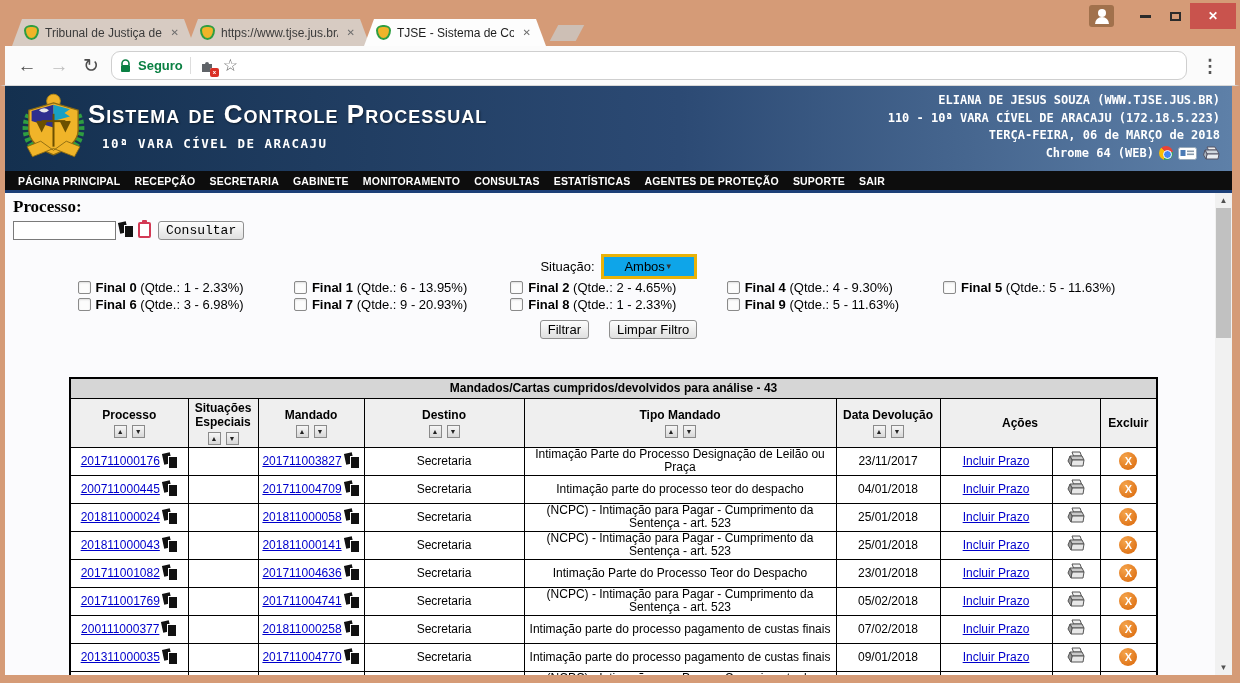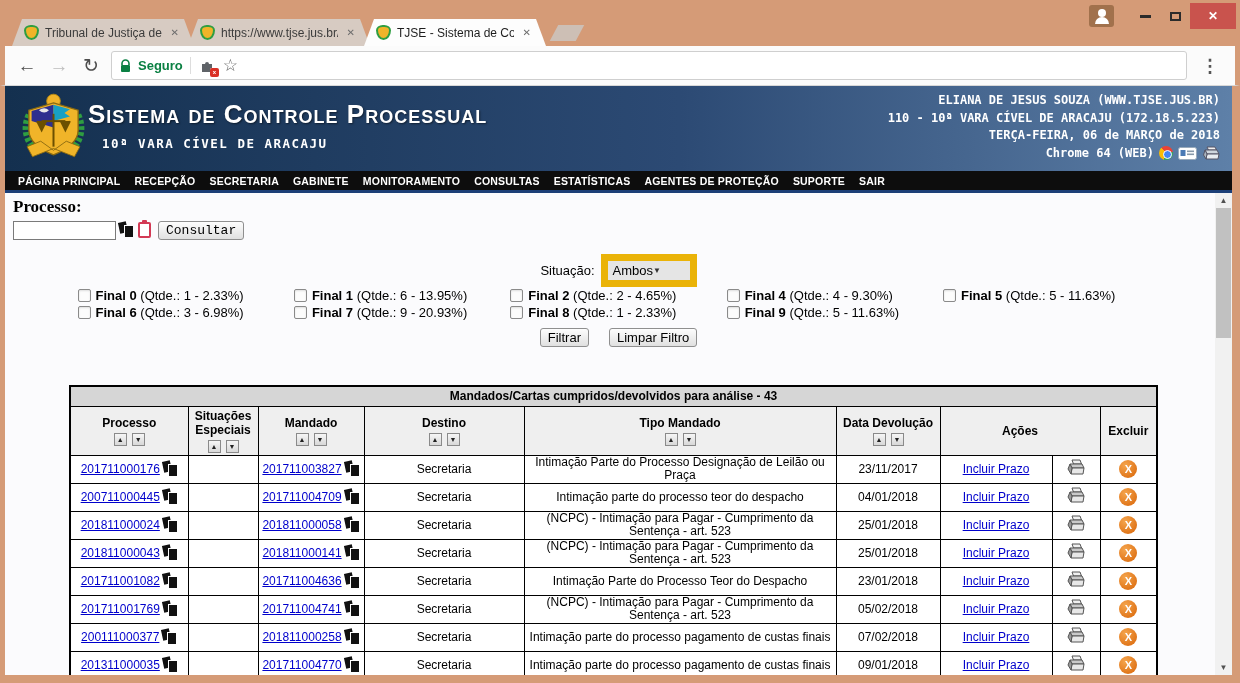--- a/index.html
+++ b/index.html
@@ -26,21 +26,21 @@
   .min-glyph { width:11px; height:3px; background:#2b2b2b; }
   .max-glyph { width:11px; height:9px; border:2px solid #2b2b2b; background:transparent; }
   .winbtn.close { width:46px; background:var(--close_button,#c9534d); color:#fff; font-size:12px; font-weight:bold; }
 
   
   .toolbar { height:40px; background:#fbfbfb; border-left:5px solid var(--titlebar,#d59b77);
              border-right:5px solid var(--titlebar,#d59b77); border-bottom:1px solid #d8d8d8;
              display:flex; align-items:center; padding:0 10px; gap:8px; }
   .nav-ico { font-size:19px; color:#4d4d4d; width:24px; text-align:center; }
   .nav-ico.disabled { color:#bdbdbd; }
-  .omnibox { flex:1; height:29px; border:1px solid #cfcfcf; border-radius:3px; background:#fff;
+  .omnibox { flex:1; height:29px; border:1px solid #cfcfcf; border-radius:9px; background:#fff;
              display:flex; align-items:center; padding:0 8px; gap:7px; }
   .secure-label { color:var(--secure_green,#0b8043); font-size:13px; font-weight:600; }
   .omni-sep { width:1px; height:17px; background:#ddd; }
   .url-text { font-size:13.5px; color:#3c4043; flex:1; white-space:nowrap; overflow:hidden; }
   .ext-ico { position:relative; width:18px; height:18px; }
   .ext-badge { position:absolute; right:-3px; bottom:-2px; width:9px; height:9px; background:#d93025;
                border-radius:2px; color:#fff; font-size:6px; line-height:9px; text-align:center; font-weight:bold; }
   .star-ico { font-size:17px; color:#666; }
   .dots-ico { font-size:18px; color:#555; font-weight:bold; padding:0 6px; letter-spacing:0; }
 
@@ -75,21 +75,21 @@
   .process-input { width:103px; height:19px; border:1px solid #7a7a7a; font-size:12px; padding:0 3px; }
   .copy-icon { width:15px; height:16px; position:relative; display:inline-block; flex:0 0 15px; }
   .copy-icon::before { content:""; position:absolute; left:0; top:0; width:8px; height:11px; background:#111; transform:rotate(-12deg); }
   .copy-icon::after { content:""; position:absolute; right:1px; top:3px; width:8px; height:11px; background:#111; border-left:1px solid #fbfbfd; border-top:1px solid #fbfbfd; }
   .clipboard-icon { width:13px; height:16px; border:2px solid #d33a55; border-radius:2px; background:#fff; position:relative; display:inline-block; flex:0 0 13px; margin-left:1px; }
   .clipboard-icon::before { content:""; position:absolute; top:-4px; left:2px; width:5px; height:3px; background:#d33a55; border-radius:1px; }
   .btn { background:linear-gradient(#fdfdfd,#e0e0e0); border:1px solid #8f8f8f; border-radius:3px; font-size:13px; padding:1px 7px; color:#000; font-family:"Liberation Sans",sans-serif; }
   .consultar-btn { margin-left:4px;font-family:Liberation Mono, monospace; }
 
   .situacao-row { text-align:center; margin-top:13px; font-size:13px; display:flex; justify-content:center; align-items:center; gap:6px; }
-  .select-box { display:inline-flex; justify-content:flex-start; align-items:center; width:96px; border:7px solid #eab308; background:#e5e5e5; padding:2px 5px; font-size:13px; }
+  .select-box { display:inline-flex; justify-content:center; align-items:center; width:96px; border:3px solid #eab308; background:#0ea5e9; padding:2px 5px; font-size:13px; }
   .select-arrow { font-size:8px; color:#333; }
 
   .finals-grid { width:1082px; margin:0 auto 0; display:flex; flex-wrap:wrap; }
   .final-item { width:216.4px; height:17px; display:flex; align-items:center; gap:5px; font-size:13px; color:#000; }
   .cb { width:13px; height:13px; border:1px solid #8a8a8a; border-radius:2px; background:#fcfcfc; box-shadow:inset 0 1px 2px rgba(0,0,0,.12); flex:0 0 13px; }
 
   .filter-buttons { text-align:center; margin-top:7px; display:flex; justify-content:center; gap:20px; }
 
   
   .mandados-table { border-collapse:collapse; margin:38px 0 0 64px; width:1087px; table-layout:fixed; border:2px solid #000; font-size:12px; }

